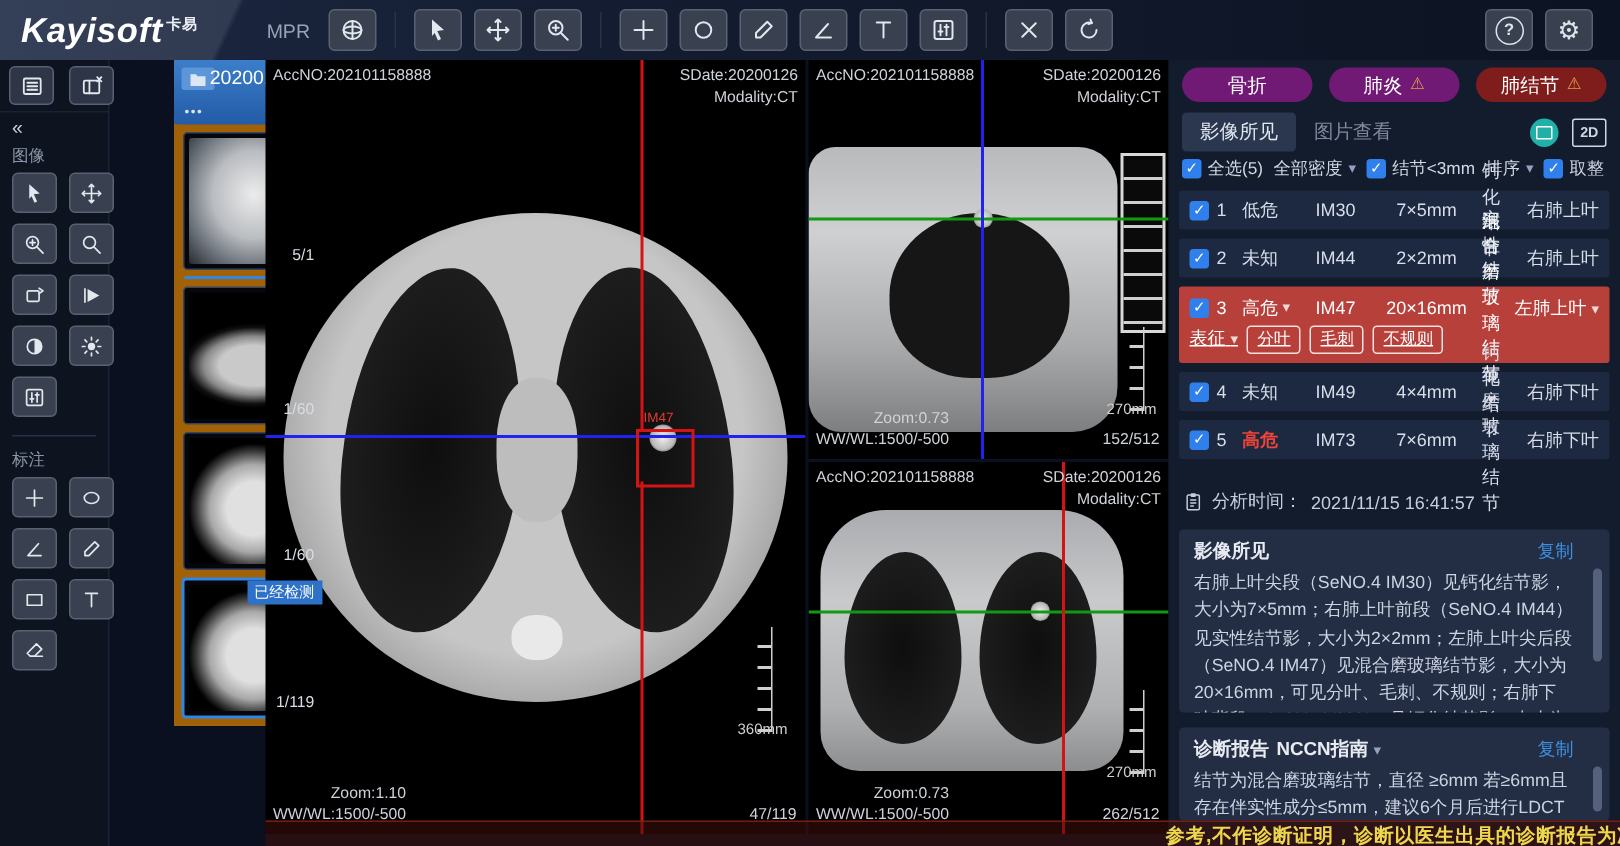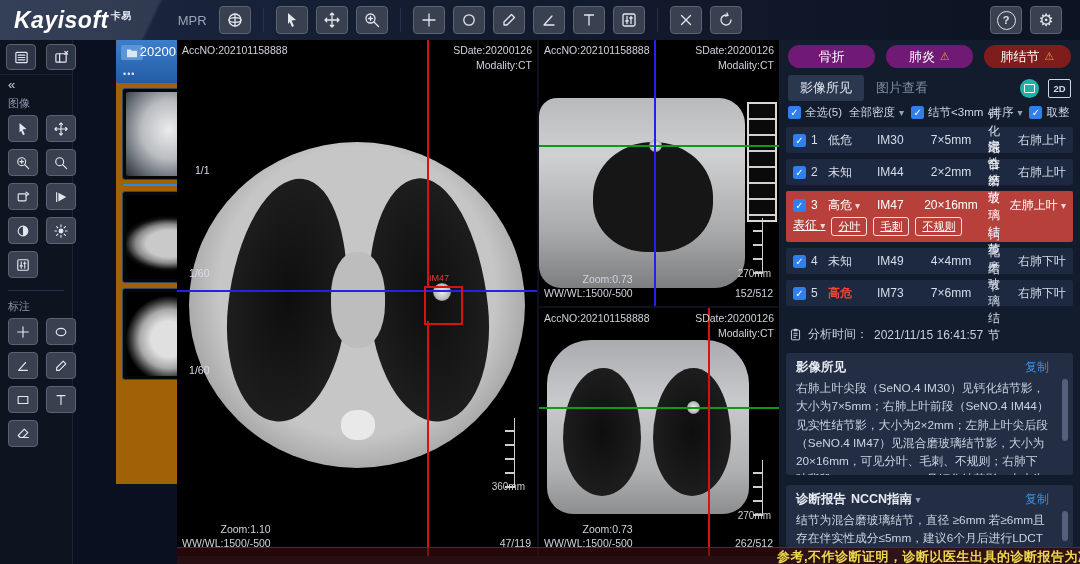--- a/index.html
+++ b/index.html
@@ -343,30 +343,35 @@
           <svg width="12" height="10" viewBox="0 0 16 14">
             <path d="M1 2h5l1.5 2H15v9H1z" fill="#dce6f5" stroke="none"></path>
           </svg>
         </div>
       <div class="ser-title">20200126CT</div>
       <div class="ser-dots">•••</div>
       <div class="ser-count">(4)序列</div>
     </div>
     <div class="thumb">
       <div class="t-art art-xray"></div>
-      <span class="t-count">1/1</span>
+      <span class="t-count">5/1</span>
     </div>
     <div class="blue-bar"></div>
     <div class="thumb">
       <div class="t-art art-neck"></div>
       <span class="t-count">1/60</span>
     </div>
     <div class="thumb">
       <div class="t-art art-fov"></div>
       <span class="t-count">1/60</span>
+    </div>
+    <div class="thumb sel">
+      <div class="t-art art-fov"></div>
+      <span class="t-badge">已经检测</span>
+      <span class="t-count">1/119</span>
     </div>
   </section>
 
   <div class="vp" id="vp-ax">
     <div class="ax-body">
       <div class="lung ax-l"></div>
         <div class="lung ax-r"></div>
       <div class="medi"></div>
         <div class="spine"></div>
     </div>

